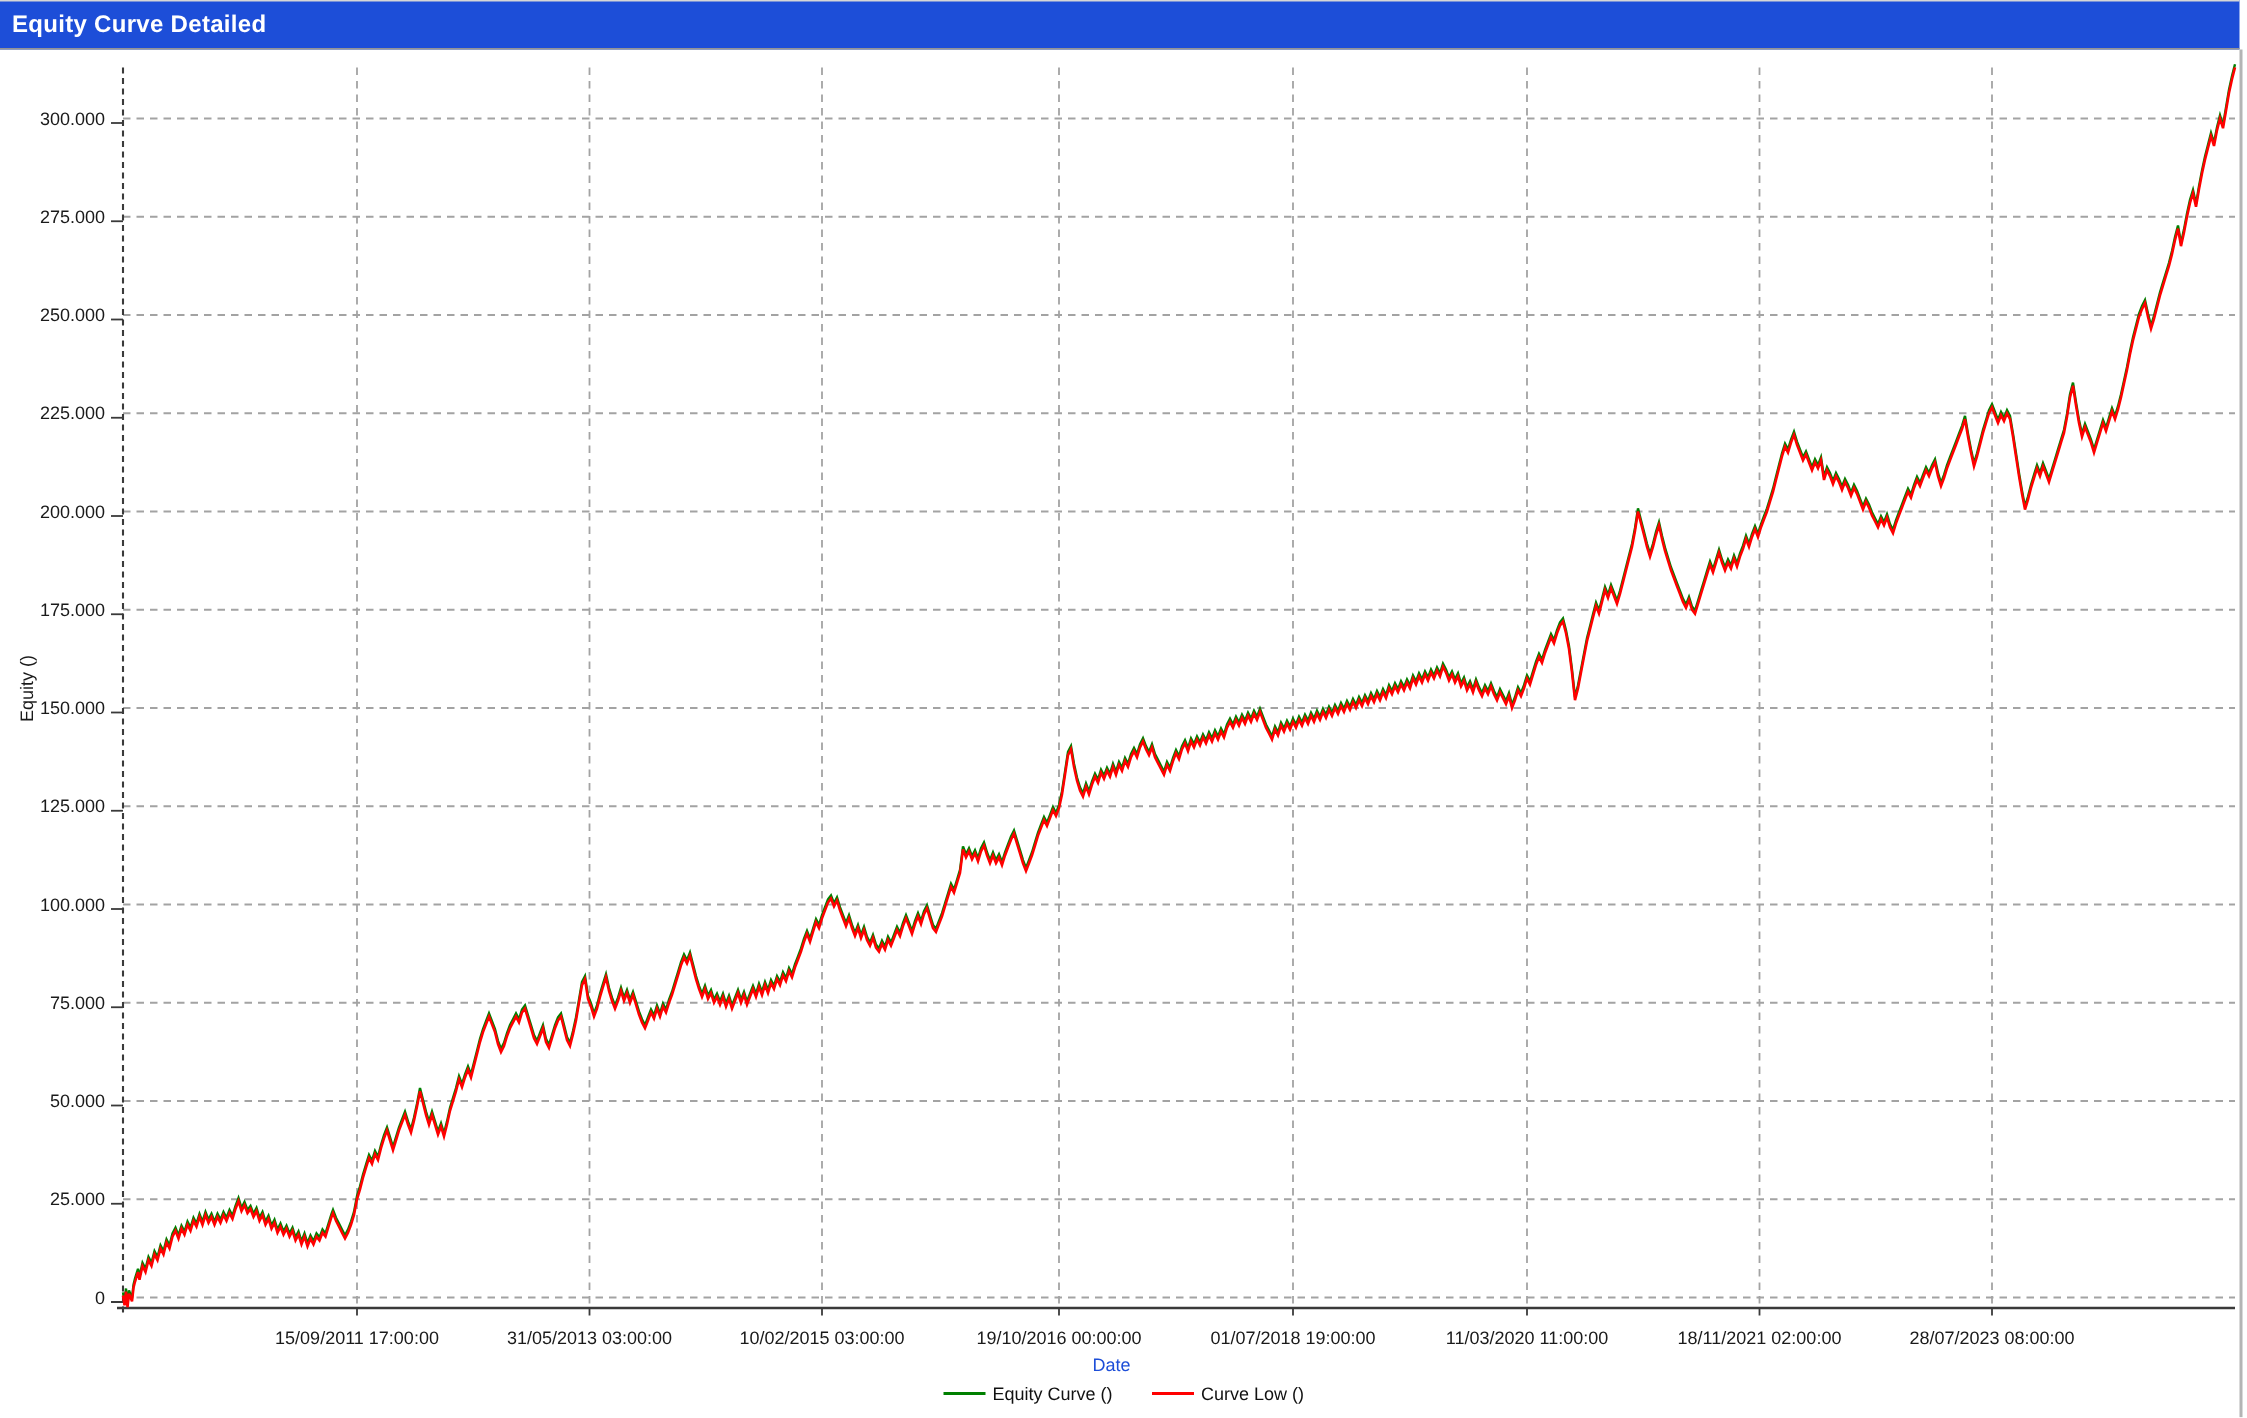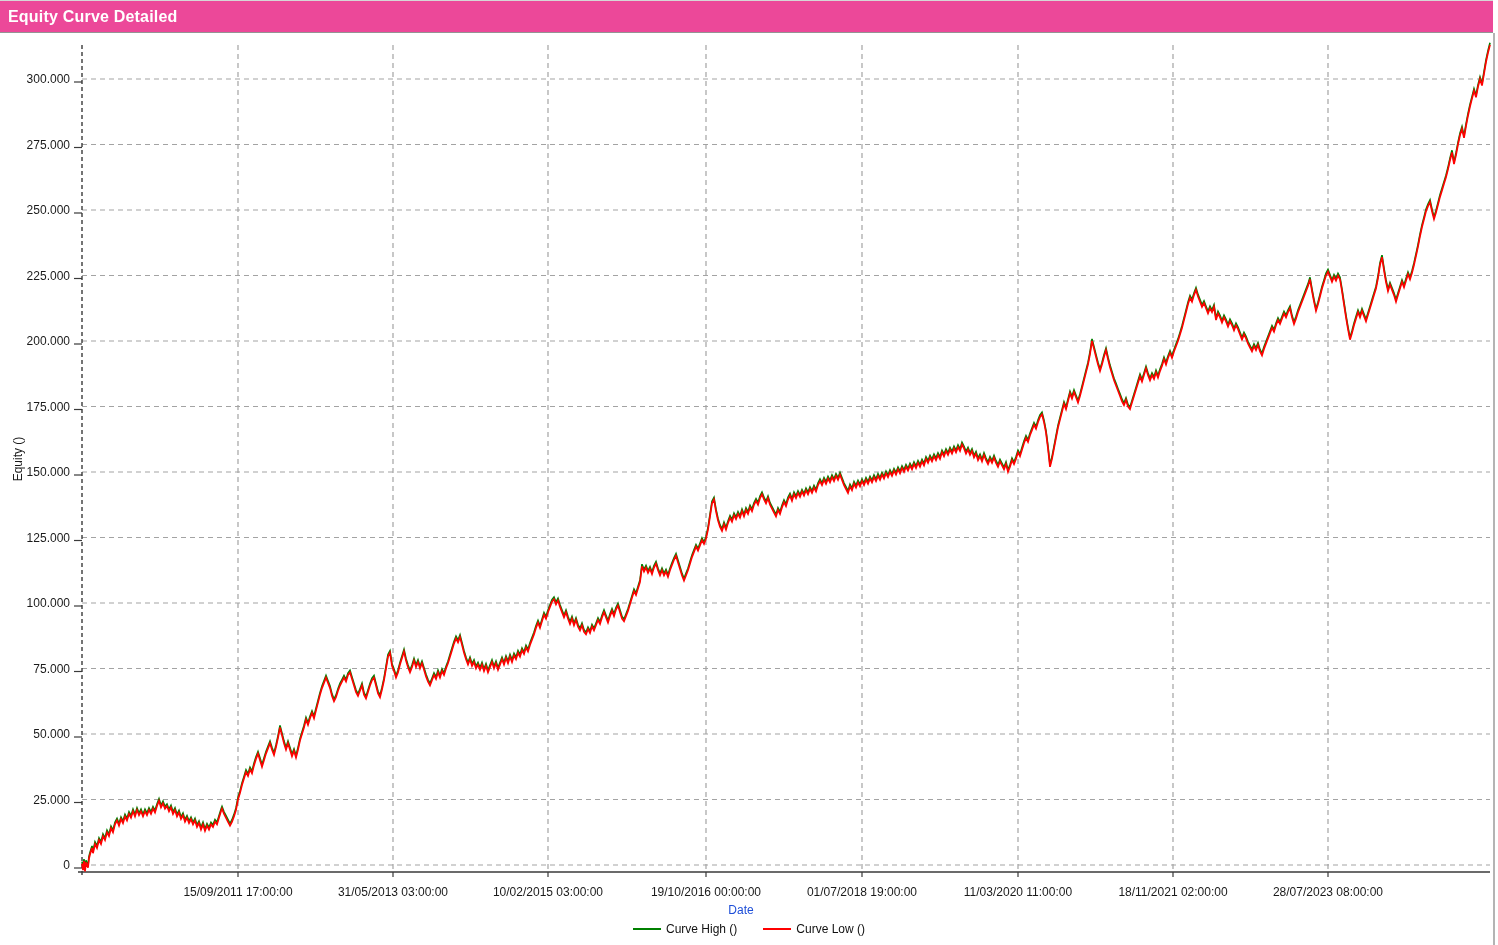--- a/index.html
+++ b/index.html
@@ -1,18 +1,18 @@
 <!DOCTYPE html>
 <html><head>
 <meta charset="utf-8">
 <style>
   html,body{margin:0;padding:0;background:#ffffff;}
   .window{position:relative;width:1498px;height:945px;background:#ffffff;overflow:hidden;
           font-family:"Liberation Sans",sans-serif;}
-  .titlebar{position:absolute;left:0;top:0;width:1493px;height:33px;background:#ec4899;
+  .titlebar{position:absolute;left:0;top:0;width:1493px;height:33px;background:#1d4ed8;
             border-top:1px solid #d6d6d6;border-bottom:1px solid #949494;box-sizing:border-box;}
   .titlebar .title{color:#ffffff;font-size:16px;font-weight:bold;line-height:31px;padding-left:8px;
                    letter-spacing:0.2px;}
   .right-border{position:absolute;top:33px;right:3px;width:2px;height:912px;background:#b4b4b4;}
   svg text{font-family:"Liberation Sans",sans-serif;fill:#1a1a1a;}
   .legend{position:absolute;left:0;top:922px;width:1498px;display:flex;justify-content:center;
           gap:26px;align-items:center;font-size:12px;color:#111;}
   .legend-item{display:flex;align-items:center;gap:5px;}
   .swatch{display:inline-block;width:28px;height:0;border-top:2px solid #000;}
   .date-label{position:absolute;left:0;top:903px;width:1482px;text-align:center;font-size:12px;
@@ -105,21 +105,21 @@
     <path id="series-high" fill="none" stroke-width="1.6" d="M82 861.6L83 868.1L84 859.0L85 869.5L86 860.3L88 865.5L89 856.4L90 852.4L92 845.9L93 851.1L95 841.9L97 845.9L99 838.0L101 841.9L103 834.1L105 838.0L107 830.2L109 834.1L111 826.2L113 830.2L115 822.3L117 818.4L119 823.6L121 817.1L123 821.0L125 814.4L127 818.4L129 811.8L131 815.7L133 809.2L135 814.4L137 807.9L139 813.1L141 809.2L143 814.4L145 809.2L147 813.1L149 807.9L151 811.8L153 806.6L155 810.5L157 804.0L159 798.7L161 805.3L163 801.3L165 806.6L167 804.0L169 809.2L171 805.3L173 811.8L175 807.9L177 814.4L179 810.5L181 817.1L183 813.1L185 819.7L187 815.7L189 821.0L191 817.1L193 822.3L195 818.4L197 824.9L199 821.0L201 827.5L203 822.3L205 828.8L207 823.6L209 827.5L211 822.3L213 824.9L215 819.7L217 822.3L219 815.7L221 809.2L222 806.6L224 811.8L226 815.7L228 819.7L230 823.6L232 819.7L234 814.4L236 807.9L238 797.4L240 790.9L242 783.0L244 776.4L246 769.9L248 773.8L250 767.3L252 771.2L254 763.3L256 756.8L258 751.6L260 758.1L262 764.7L264 758.1L266 751.6L268 746.3L270 741.1L272 747.6L274 752.9L276 745.0L278 735.8L280 725.4L282 733.2L284 741.1L286 747.6L288 741.1L290 747.6L292 754.2L294 748.9L296 755.5L298 747.6L300 738.5L302 731.9L304 725.4L306 717.5L308 722.7L310 716.2L312 710.9L314 716.2L316 708.3L318 700.5L320 692.6L322 686.1L324 680.8L326 675.6L328 680.8L330 686.1L332 693.9L334 699.2L336 695.2L338 688.7L340 683.4L342 679.5L344 675.6L346 679.5L348 673.0L350 670.3L352 676.9L354 683.4L356 690.0L358 693.9L360 688.7L362 683.4L364 692.6L366 696.5L368 690.0L370 683.4L372 678.2L374 675.6L376 683.4L378 691.3L380 695.2L382 687.4L384 678.2L386 666.4L388 654.6L390 650.7L392 663.8L394 669.0L396 675.6L398 670.3L400 662.5L402 655.9L404 649.4L406 658.5L408 665.1L410 670.3L412 665.1L414 658.5L416 665.1L418 659.9L420 666.4L422 661.2L424 667.7L426 674.3L428 679.5L430 683.4L432 678.2L434 673.0L436 676.9L438 670.3L440 675.6L442 669.0L444 673.0L446 666.4L448 661.2L450 654.6L452 648.1L454 641.5L456 636.3L458 640.2L460 635.0L462 642.8L464 650.7L466 657.2L468 662.5L470 657.2L472 663.8L474 659.9L476 666.4L478 662.5L480 667.7L482 662.5L484 669.0L486 663.8L488 670.3L490 665.1L492 659.9L494 666.4L496 661.2L498 667.7L500 662.5L502 657.2L504 662.5L506 655.9L508 661.2L510 654.6L512 659.9L514 653.3L516 657.2L518 650.7L520 654.6L522 648.1L524 652.0L526 645.4L528 649.4L530 642.8L532 637.6L534 632.3L536 625.8L538 620.6L540 625.8L542 619.2L544 612.7L546 616.6L548 610.1L550 604.8L552 599.6L554 597.0L556 602.2L558 598.3L560 604.8L562 610.1L564 615.3L566 610.1L568 616.6L570 621.9L572 616.6L574 623.2L576 617.9L578 624.5L580 628.4L582 623.2L584 629.7L586 632.3L588 627.1L590 631.0L592 624.5L594 628.4L596 623.2L598 617.9L600 621.9L602 615.3L604 610.1L606 615.3L608 620.6L610 614.0L612 608.8L614 614.0L616 607.5L618 603.5L620 610.1L622 616.6L624 619.2L626 614.0L628 608.8L630 602.2L632 595.7L634 589.1L636 593.0L638 586.5L640 579.9L642 564.2L644 569.5L646 565.5L648 570.8L650 566.8L652 572.1L654 565.5L656 561.6L658 568.2L660 573.4L662 568.2L664 573.4L666 569.5L668 574.7L670 568.2L672 562.9L674 557.7L676 553.7L678 560.3L680 566.8L682 573.4L684 578.6L686 573.4L688 568.2L690 561.6L692 555.1L694 549.8L696 544.6L698 548.5L700 543.3L702 538.0L704 542.0L706 536.7L708 527.5L710 514.4L712 501.3L714 497.4L716 509.2L718 518.4L720 524.9L722 528.9L724 522.3L726 527.5L728 521.0L730 515.8L732 519.7L734 513.1L736 517.1L738 511.8L740 515.8L742 509.2L744 514.4L746 507.9L748 511.8L750 505.3L752 509.2L754 502.7L756 498.7L758 502.7L760 496.1L762 492.2L764 497.4L766 501.3L768 496.1L770 502.7L772 506.6L774 510.5L776 514.4L778 507.9L780 511.8L782 505.3L784 500.0L786 504.0L788 497.4L790 493.5L792 498.7L794 492.2L796 496.1L798 490.9L800 494.8L802 489.6L804 493.5L806 488.2L808 492.2L810 486.9L812 490.9L814 485.6L816 489.6L818 483.0L820 479.1L822 483.0L824 477.8L826 481.7L828 476.5L830 480.4L832 475.1L834 479.1L836 473.8L838 477.8L840 472.5L842 477.8L844 483.0L846 486.9L848 490.9L850 484.3L852 488.2L854 481.7L856 485.6L858 480.4L860 484.3L862 479.1L864 483.0L866 477.8L868 481.7L870 476.5L872 480.4L874 475.1L876 479.1L878 473.8L880 477.8L882 472.5L884 476.5L886 471.2L888 475.1L890 469.9L892 473.8L894 468.6L896 472.5L898 467.3L900 471.2L902 466.0L904 469.9L906 464.7L908 468.6L910 463.4L912 467.3L914 462.0L916 466.0L918 460.7L920 464.7L922 459.4L924 463.4L926 456.8L928 460.7L930 455.5L932 459.4L934 454.2L936 458.1L938 452.9L940 456.8L942 450.3L944 454.2L946 448.9L948 452.9L950 447.6L952 451.6L954 446.3L956 450.3L958 445.0L960 448.9L962 442.4L964 446.3L966 451.6L968 447.6L970 452.9L972 448.9L974 455.5L976 451.6L978 458.1L980 454.2L982 459.4L984 452.9L986 458.1L988 462.0L990 456.8L992 460.7L994 455.5L996 460.7L998 464.7L1000 459.4L1002 463.4L1004 467.3L1006 462.0L1008 469.9L1010 464.7L1012 458.1L1014 462.0L1016 456.8L1018 450.3L1020 454.2L1022 447.6L1024 441.1L1026 435.8L1028 439.8L1030 433.2L1032 428.0L1034 422.7L1036 426.7L1038 420.1L1040 414.9L1042 412.3L1044 420.1L1046 430.6L1048 446.3L1050 464.7L1052 456.8L1054 446.3L1056 435.8L1058 425.4L1060 417.5L1062 409.6L1064 401.8L1066 407.0L1068 399.2L1070 391.3L1072 396.5L1074 390.0L1076 395.2L1078 400.5L1080 393.9L1082 386.1L1084 378.2L1086 370.3L1088 362.5L1090 352.0L1092 338.9L1094 346.8L1096 354.6L1098 362.5L1100 369.0L1102 362.5L1104 354.6L1106 348.1L1108 357.2L1110 365.1L1112 371.7L1114 378.2L1116 383.4L1118 388.7L1120 393.9L1122 399.2L1124 403.1L1126 397.9L1128 404.4L1130 407.0L1132 400.5L1134 393.9L1136 387.4L1138 380.8L1140 374.3L1142 379.5L1144 373.0L1146 366.4L1148 373.0L1150 378.2L1152 373.0L1154 376.9L1156 370.3L1158 375.6L1160 369.0L1162 363.8L1164 357.2L1166 362.5L1168 355.9L1170 350.7L1172 355.9L1174 349.4L1176 344.1L1178 338.9L1180 332.4L1182 325.8L1184 317.9L1186 310.1L1188 302.2L1190 295.7L1192 299.6L1194 293.1L1196 287.8L1198 294.4L1200 299.6L1202 304.8L1204 300.9L1206 306.2L1208 311.4L1210 306.2L1212 310.1L1214 304.8L1216 317.9L1218 311.4L1220 315.3L1222 320.6L1224 315.3L1226 319.3L1228 324.5L1230 319.3L1232 323.2L1234 328.4L1236 323.2L1238 327.1L1240 332.4L1242 337.6L1244 332.4L1246 336.3L1248 341.5L1250 345.5L1252 349.4L1254 344.1L1256 348.1L1258 342.8L1260 349.4L1262 353.3L1264 346.8L1266 341.5L1268 336.3L1270 331.0L1272 325.8L1274 329.7L1276 323.2L1278 317.9L1280 321.9L1282 316.6L1284 311.4L1286 315.3L1288 310.1L1290 306.2L1292 315.3L1294 321.9L1296 316.6L1298 310.1L1300 304.8L1302 299.6L1304 294.4L1306 289.1L1308 283.9L1310 277.3L1312 289.1L1314 299.6L1316 308.8L1318 302.2L1320 294.4L1322 286.5L1324 280.0L1326 273.4L1328 269.5L1330 274.7L1332 280.0L1334 274.7L1336 278.6L1338 273.4L1340 277.3L1342 289.1L1344 302.2L1346 315.3L1348 327.1L1350 337.6L1352 331.0L1354 323.2L1356 316.6L1358 310.1L1360 315.3L1362 308.8L1364 314.0L1366 319.3L1368 312.7L1370 306.2L1372 299.6L1374 293.1L1376 286.5L1378 276.0L1380 262.9L1382 255.1L1384 268.2L1386 280.0L1388 289.1L1390 282.6L1392 287.8L1394 293.1L1396 299.6L1398 293.1L1400 286.5L1402 280.0L1404 285.2L1406 278.6L1408 272.1L1410 277.3L1412 270.8L1414 262.9L1416 253.8L1418 244.6L1420 234.1L1422 224.9L1424 217.1L1426 209.2L1428 204.0L1430 200.0L1432 209.2L1434 217.1L1436 210.5L1438 202.7L1440 194.8L1442 188.3L1444 181.7L1446 175.2L1448 167.3L1450 158.1L1452 150.3L1454 162.1L1456 152.9L1458 142.4L1460 133.2L1462 126.7L1464 135.9L1466 124.1L1468 113.6L1470 104.4L1472 96.6L1474 88.7L1476 95.2L1478 84.8L1480 76.9L1482 83.5L1484 71.7L1486 59.9L1488 50.7L1490 42.8" stroke="#008000"></path>
     <path id="series-low" fill="none" stroke-width="1.7" d="M82 863.7L83 870.2L84 861.1L85 871.5L86 862.4L88 867.6L89 858.5L90 854.5L92 848.0L93 853.2L95 844.0L97 848.0L99 840.1L101 844.0L103 836.2L105 840.1L107 832.3L109 836.2L111 828.3L113 832.3L115 824.4L117 820.5L119 825.7L121 819.1L123 823.1L125 816.5L127 820.5L129 813.9L131 817.8L133 811.3L135 816.5L137 810.0L139 815.2L141 811.3L143 816.5L145 811.3L147 815.2L149 810.0L151 813.9L153 808.7L155 812.6L157 806.0L159 800.8L161 807.4L163 803.4L165 808.7L167 806.0L169 811.3L171 807.4L173 813.9L175 810.0L177 816.5L179 812.6L181 819.1L183 815.2L185 821.8L187 817.8L189 823.1L191 819.1L193 824.4L195 820.5L197 827.0L199 823.1L201 829.6L203 824.4L205 830.9L207 825.7L209 829.6L211 824.4L213 827.0L215 821.8L217 824.4L219 817.8L221 811.3L222 808.7L224 813.9L226 817.8L228 821.8L230 825.7L232 821.8L234 816.5L236 810.0L238 799.5L240 793.0L242 785.1L244 778.5L246 772.0L248 775.9L250 769.4L252 773.3L254 765.4L256 758.9L258 753.6L260 760.2L262 766.8L264 760.2L266 753.6L268 748.4L270 743.2L272 749.7L274 755.0L276 747.1L278 737.9L280 727.5L282 735.3L284 743.2L286 749.7L288 743.2L290 749.7L292 756.3L294 751.0L296 757.6L298 749.7L300 740.5L302 734.0L304 727.5L306 719.6L308 724.8L310 718.3L312 713.0L314 718.3L316 710.4L318 702.6L320 694.7L322 688.1L324 682.9L326 677.7L328 682.9L330 688.1L332 696.0L334 701.3L336 697.3L338 690.8L340 685.5L342 681.6L344 677.7L346 681.6L348 675.0L350 672.4L352 679.0L354 685.5L356 692.1L358 696.0L360 690.8L362 685.5L364 694.7L366 698.6L368 692.1L370 685.5L372 680.3L374 677.7L376 685.5L378 693.4L380 697.3L382 689.5L384 680.3L386 668.5L388 656.7L390 652.8L392 665.9L394 671.1L396 677.7L398 672.4L400 664.6L402 658.0L404 651.5L406 660.6L408 667.2L410 672.4L412 667.2L414 660.6L416 667.2L418 662.0L420 668.5L422 663.3L424 669.8L426 676.4L428 681.6L430 685.5L432 680.3L434 675.0L436 679.0L438 672.4L440 677.7L442 671.1L444 675.0L446 668.5L448 663.3L450 656.7L452 650.2L454 643.6L456 638.4L458 642.3L460 637.1L462 644.9L464 652.8L466 659.3L468 664.6L470 659.3L472 665.9L474 662.0L476 668.5L478 664.6L480 669.8L482 664.6L484 671.1L486 665.9L488 672.4L490 667.2L492 662.0L494 668.5L496 663.3L498 669.8L500 664.6L502 659.3L504 664.6L506 658.0L508 663.3L510 656.7L512 662.0L514 655.4L516 659.3L518 652.8L520 656.7L522 650.2L524 654.1L526 647.5L528 651.5L530 644.9L532 639.7L534 634.4L536 627.9L538 622.6L540 627.9L542 621.3L544 614.8L546 618.7L548 612.2L550 606.9L552 601.7L554 599.1L556 604.3L558 600.4L560 606.9L562 612.2L564 617.4L566 612.2L568 618.7L570 624.0L572 618.7L574 625.3L576 620.0L578 626.6L580 630.5L582 625.3L584 631.8L586 634.4L588 629.2L590 633.1L592 626.6L594 630.5L596 625.3L598 620.0L600 624.0L602 617.4L604 612.2L606 617.4L608 622.6L610 616.1L612 610.9L614 616.1L616 609.5L618 605.6L620 612.2L622 618.7L624 621.3L626 616.1L628 610.9L630 604.3L632 597.8L634 591.2L636 595.1L638 588.6L640 582.0L642 566.3L644 571.6L646 567.6L648 572.9L650 568.9L652 574.2L654 567.6L656 563.7L658 570.3L660 575.5L662 570.3L664 575.5L666 571.6L668 576.8L670 570.3L672 565.0L674 559.8L676 555.8L678 562.4L680 568.9L682 575.5L684 580.7L686 575.5L688 570.3L690 563.7L692 557.1L694 551.9L696 546.7L698 550.6L700 545.4L702 540.1L704 544.0L706 538.8L708 529.6L710 516.5L712 503.4L714 499.5L716 511.3L718 520.5L720 527.0L722 531.0L724 524.4L726 529.6L728 523.1L730 517.8L732 521.8L734 515.2L736 519.2L738 513.9L740 517.8L742 511.3L744 516.5L746 510.0L748 513.9L750 507.4L752 511.3L754 504.8L756 500.8L758 504.8L760 498.2L762 494.3L764 499.5L766 503.4L768 498.2L770 504.8L772 508.7L774 512.6L776 516.5L778 510.0L780 513.9L782 507.4L784 502.1L786 506.1L788 499.5L790 495.6L792 500.8L794 494.3L796 498.2L798 493.0L800 496.9L802 491.6L804 495.6L806 490.3L808 494.3L810 489.0L812 493.0L814 487.7L816 491.6L818 485.1L820 481.2L822 485.1L824 479.9L826 483.8L828 478.6L830 482.5L832 477.2L834 481.2L836 475.9L838 479.9L840 474.6L842 479.9L844 485.1L846 489.0L848 493.0L850 486.4L852 490.3L854 483.8L856 487.7L858 482.5L860 486.4L862 481.2L864 485.1L866 479.9L868 483.8L870 478.6L872 482.5L874 477.2L876 481.2L878 475.9L880 479.9L882 474.6L884 478.6L886 473.3L888 477.2L890 472.0L892 475.9L894 470.7L896 474.6L898 469.4L900 473.3L902 468.1L904 472.0L906 466.8L908 470.7L910 465.4L912 469.4L914 464.1L916 468.1L918 462.8L920 466.8L922 461.5L924 465.4L926 458.9L928 462.8L930 457.6L932 461.5L934 456.3L936 460.2L938 455.0L940 458.9L942 452.3L944 456.3L946 451.0L948 455.0L950 449.7L952 453.7L954 448.4L956 452.3L958 447.1L960 451.0L962 444.5L964 448.4L966 453.7L968 449.7L970 455.0L972 451.0L974 457.6L976 453.7L978 460.2L980 456.3L982 461.5L984 455.0L986 460.2L988 464.1L990 458.9L992 462.8L994 457.6L996 462.8L998 466.8L1000 461.5L1002 465.4L1004 469.4L1006 464.1L1008 472.0L1010 466.8L1012 460.2L1014 464.1L1016 458.9L1018 452.3L1020 456.3L1022 449.7L1024 443.2L1026 437.9L1028 441.9L1030 435.3L1032 430.1L1034 424.8L1036 428.8L1038 422.2L1040 417.0L1042 414.4L1044 422.2L1046 432.7L1048 448.4L1050 466.8L1052 458.9L1054 448.4L1056 437.9L1058 427.5L1060 419.6L1062 411.7L1064 403.9L1066 409.1L1068 401.3L1070 393.4L1072 398.6L1074 392.1L1076 397.3L1078 402.6L1080 396.0L1082 388.2L1084 380.3L1086 372.4L1088 364.6L1090 354.1L1092 341.0L1094 348.9L1096 356.7L1098 364.6L1100 371.1L1102 364.6L1104 356.7L1106 350.2L1108 359.3L1110 367.2L1112 373.8L1114 380.3L1116 385.5L1118 390.8L1120 396.0L1122 401.3L1124 405.2L1126 399.9L1128 406.5L1130 409.1L1132 402.6L1134 396.0L1136 389.5L1138 382.9L1140 376.4L1142 381.6L1144 375.1L1146 368.5L1148 375.1L1150 380.3L1152 375.1L1154 379.0L1156 372.4L1158 377.7L1160 371.1L1162 365.9L1164 359.3L1166 364.6L1168 358.0L1170 352.8L1172 358.0L1174 351.5L1176 346.2L1178 341.0L1180 334.4L1182 327.9L1184 320.0L1186 312.2L1188 304.3L1190 297.8L1192 301.7L1194 295.1L1196 289.9L1198 296.5L1200 301.7L1202 306.9L1204 303.0L1206 308.3L1208 313.5L1210 308.3L1212 312.2L1214 306.9L1216 320.0L1218 313.5L1220 317.4L1222 322.7L1224 317.4L1226 321.4L1228 326.6L1230 321.4L1232 325.3L1234 330.5L1236 325.3L1238 329.2L1240 334.4L1242 339.7L1244 334.4L1246 338.4L1248 343.6L1250 347.5L1252 351.5L1254 346.2L1256 350.2L1258 344.9L1260 351.5L1262 355.4L1264 348.9L1266 343.6L1268 338.4L1270 333.1L1272 327.9L1274 331.8L1276 325.3L1278 320.0L1280 324.0L1282 318.7L1284 313.5L1286 317.4L1288 312.2L1290 308.3L1292 317.4L1294 324.0L1296 318.7L1298 312.2L1300 306.9L1302 301.7L1304 296.5L1306 291.2L1308 286.0L1310 279.4L1312 291.2L1314 301.7L1316 310.9L1318 304.3L1320 296.5L1322 288.6L1324 282.0L1326 275.5L1328 271.6L1330 276.8L1332 282.0L1334 276.8L1336 280.7L1338 275.5L1340 279.4L1342 291.2L1344 304.3L1346 317.4L1348 329.2L1350 339.7L1352 333.1L1354 325.3L1356 318.7L1358 312.2L1360 317.4L1362 310.9L1364 316.1L1366 321.4L1368 314.8L1370 308.3L1372 301.7L1374 295.1L1376 288.6L1378 278.1L1380 265.0L1382 257.2L1384 270.3L1386 282.0L1388 291.2L1390 284.7L1392 289.9L1394 295.1L1396 301.7L1398 295.1L1400 288.6L1402 282.0L1404 287.3L1406 280.7L1408 274.2L1410 279.4L1412 272.9L1414 265.0L1416 255.9L1418 246.7L1420 236.2L1422 227.0L1424 219.2L1426 211.3L1428 206.1L1430 202.1L1432 211.3L1434 219.2L1436 212.6L1438 204.8L1440 196.9L1442 190.4L1444 183.8L1446 177.3L1448 169.4L1450 160.2L1452 152.4L1454 164.1L1456 155.0L1458 144.5L1460 135.3L1462 128.8L1464 137.9L1466 126.2L1468 115.7L1470 106.5L1472 98.6L1474 90.8L1476 97.3L1478 86.9L1480 79.0L1482 85.5L1484 73.8L1486 62.0L1488 52.8L1490 44.9" stroke="#ff0000"></path>
     <text transform="translate(22,459) rotate(-90)" text-anchor="middle" font-size="12">Equity ()</text>
   </svg>
 
   <div class="date-label">Date</div>
 
   <div class="legend">
     <div class="legend-item">
       <span class="swatch" id="swatch-high" style="border-top-color: rgb(0, 128, 0);"></span>
-      <span>Curve High ()</span>
+      <span>Equity Curve ()</span>
     </div>
     <div class="legend-item">
       <span class="swatch" id="swatch-low" style="border-top-color: rgb(255, 0, 0);"></span>
       <span>Curve Low ()</span>
     </div>
   </div>
 
   <div class="right-border"></div>
 </div>
 

